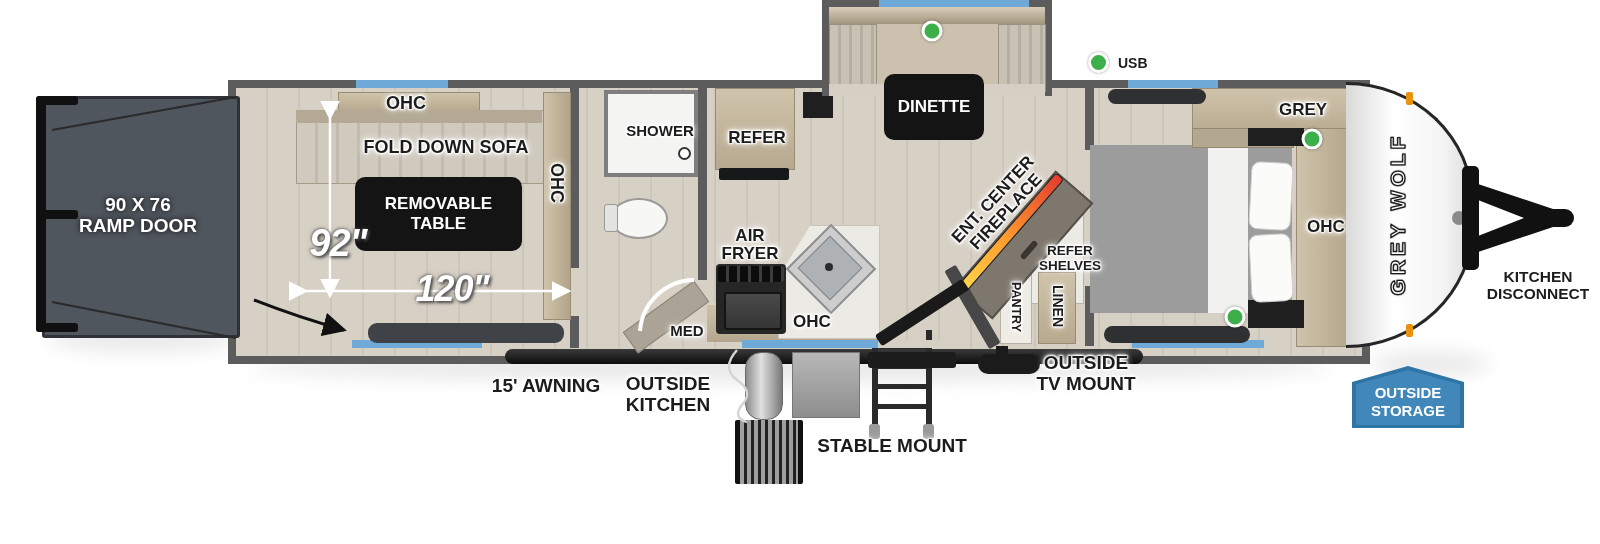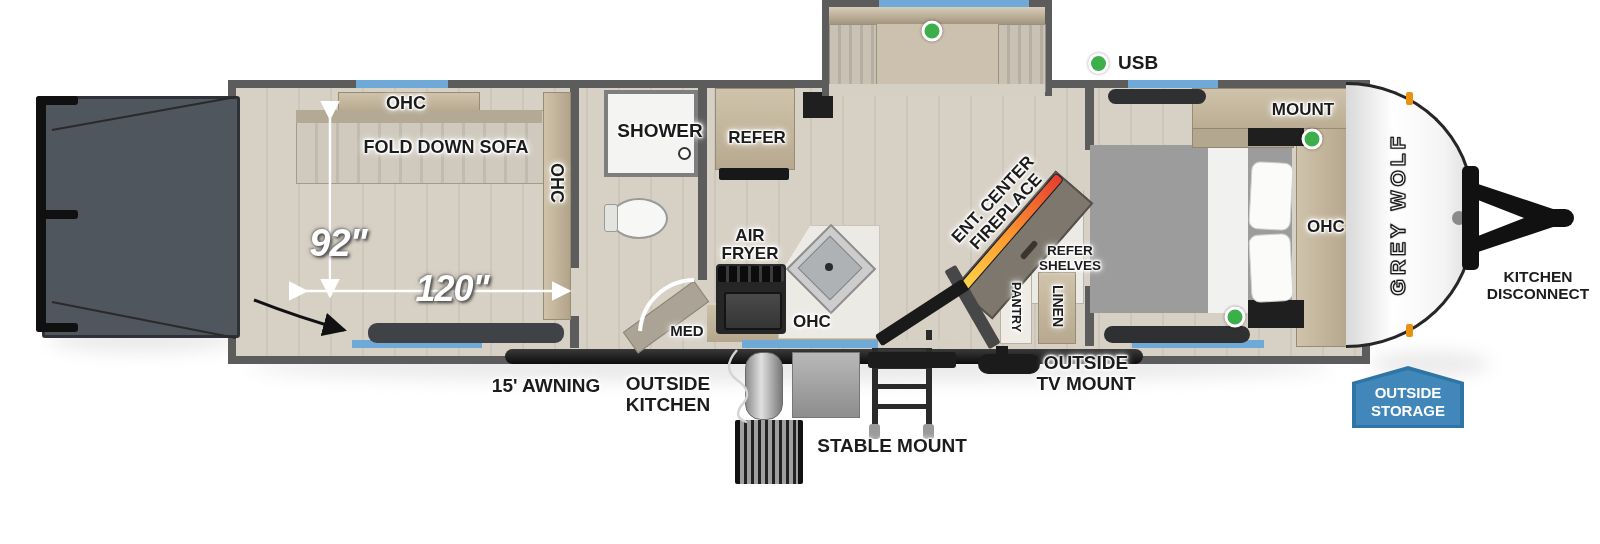--- a/index.html
+++ b/index.html
@@ -36,20 +36,22 @@
 
   <div class="shadowblob" style="left:250px;top:352px;width:1080px;height:30px;"></div>
   <div class="shadowblob" style="left:48px;top:326px;width:190px;height:26px;"></div>
   <div class="shadowblob" style="left:1370px;top:352px;width:120px;height:24px;"></div>
 
   <div class="abs" style="left:42px;top:96px;width:192px;height:236px;background:var(--ramp-gray,#50565E);border:3px solid #2e3238;border-radius:3px;z-index:3;"></div>
   <div class="abs" style="left:36px;top:96px;width:10px;height:236px;background:#101010;border-radius:4px;z-index:4;"></div>
   <div class="abs" style="left:36px;top:96px;width:42px;height:9px;background:#101010;border-radius:3px;z-index:4;"></div>
   <div class="abs" style="left:36px;top:210px;width:42px;height:9px;background:#101010;border-radius:3px;z-index:4;"></div>
   <div class="abs" style="left:36px;top:323px;width:42px;height:9px;background:#101010;border-radius:3px;z-index:4;"></div>
+  <div class="lbl" style="left:138px;top:216px;font-size:19px;color:#fff;text-shadow:0 0 4px rgba(0,0,0,.6),0 0 7px rgba(0,0,0,.4);">90 X 76
+RAMP DOOR</div>
 
   <div class="abs" style="left:228px;top:80px;width:1126px;height:268px;border:8px solid var(--wall-gray,#5c5c5c);
               background:repeating-linear-gradient(90deg,#d7d0c5 0px,#d7d0c5 30px,#cdc6bb 30px,#cdc6bb 32px);z-index:1;"></div>
 
   <div class="bluestrip" style="left:356px;top:80px;width:92px;height:8px;"></div>
   <div class="bluestrip" style="left:1128px;top:80px;width:90px;height:8px;"></div>
   <div class="bluestrip" style="left:352px;top:340px;width:130px;height:8px;"></div>
   <div class="bluestrip" style="left:742px;top:340px;width:136px;height:8px;"></div>
   <div class="bluestrip" style="left:1132px;top:340px;width:132px;height:8px;"></div>
 
@@ -57,33 +59,37 @@
   <div class="wall" style="left:570px;top:316px;width:9px;height:32px;"></div>
   <div class="wall" style="left:698px;top:88px;width:9px;height:192px;"></div>
   <div class="wall" style="left:1085px;top:88px;width:9px;height:62px;"></div>
   <div class="wall" style="left:1085px;top:286px;width:9px;height:60px;"></div>
 
   <div class="abs wood" style="left:338px;top:92px;width:140px;height:18px;z-index:9;"></div>
   <div class="abs" style="left:296px;top:110px;width:246px;height:72px;z-index:9;border:1px solid #a59a86;
               background:repeating-linear-gradient(90deg,#d0cabe 0 18px,#c1bbaf 18px 21px);"></div>
   <div class="abs" style="left:296px;top:110px;width:246px;height:13px;background:#b3a995;z-index:10;"></div>
   <div class="abs woodv" style="left:543px;top:92px;width:26px;height:226px;z-index:9;"></div>
+  <div class="blackbox" style="left:355px;top:177px;width:167px;height:74px;">
+      <span class="lbl-white" style="position:static;transform:none;font-size:17px;">REMOVABLE
+TABLE</span>
+    </div>
   <div class="valance" style="left:368px;top:323px;width:196px;height:20px;background:#3f4246;"></div>
   <div class="lbl" style="left:406px;top:104px;font-size:18px;">OHC</div>
   <div class="lbl" style="left:446px;top:148px;font-size:18px;">FOLD DOWN SOFA</div>
   <div class="lbl rot90" style="left:556px;top:183px;font-size:18px;">OHC</div>
   <div class="dim" style="left:338px;top:243px;font-size:38px;">92"</div>
   <div class="dim" style="left:452px;top:289px;font-size:36px;">120"</div>
 
   <div class="abs" style="left:604px;top:90px;width:94px;height:87px;background:#f4f4f2;border:4px solid #7e7e7e;box-sizing:border-box;z-index:9;"></div>
   <div class="abs" style="left:678px;top:147px;width:9px;height:9px;border-radius:50%;background:#fff;border:2px solid #333;z-index:10;"></div>
   <div class="abs" style="left:610px;top:198px;width:54px;height:37px;background:#f7f7f5;border:2px solid #9a9a98;border-radius:50%;z-index:9;"></div>
   <div class="abs" style="left:604px;top:204px;width:12px;height:26px;background:#e3e3e0;border:1px solid #9a9a98;border-radius:3px;z-index:10;"></div>
   <div class="abs" style="left:622px;top:304px;width:86px;height:24px;background:#aba496;border:1px solid #8c8578;transform:rotate(-36deg);z-index:9;"></div>
-  <div class="lbl" style="left:660px;top:131px;font-size:19px;">SHOWER</div>
+  <div class="lbl" style="left:660px;top:131px;font-size:15px;">SHOWER</div>
   <div class="lbl" style="left:687px;top:331px;font-size:15px;">MED</div>
 
   <div class="abs wood" style="left:715px;top:88px;width:78px;height:80px;z-index:9;"></div>
   <div class="abs" style="left:719px;top:168px;width:70px;height:12px;background:#17181a;border-radius:2px;z-index:9;"></div>
   <div class="abs" style="left:803px;top:92px;width:30px;height:26px;background:#1f1f1f;z-index:9;"></div>
   <div class="abs" style="left:707px;top:303px;width:172px;height:37px;background:linear-gradient(180deg,#cdc1a9,#b3a68d);border-top:2px solid #ddd2bc;z-index:9;"></div>
   <div class="abs" style="left:778px;top:225px;width:100px;height:112px;background:#eceae4;border:1px solid #c9c5ba;
               clip-path:polygon(32% 0,100% 0,100% 100%,0 100%,0 46%);z-index:9;"></div>
   <div class="abs" style="left:799px;top:237px;width:60px;height:60px;background:#cdcdcd;border:2px solid #8e8e8e;transform:rotate(45deg);z-index:10;"></div>
   <div class="abs" style="left:807px;top:245px;width:44px;height:44px;background:#aeb2b4;border:1px solid #808487;transform:rotate(45deg);z-index:11;"></div>
@@ -99,25 +105,28 @@
   <div class="abs" style="left:878px;top:340px;width:80px;height:8px;background:#d6cfc4;z-index:9;"></div>
   <div class="abs" style="left:870px;top:306px;width:104px;height:13px;background:#1a1a1a;border-radius:3px;transform:rotate(-33deg);z-index:14;"></div>
 
   <div class="abs" style="left:822px;top:0px;width:230px;height:96px;border:7px solid var(--wall-gray,#5c5c5c);border-bottom:none;
               box-sizing:border-box;background:#cbc1ae;z-index:16;"></div>
   <div class="bluestrip" style="left:879px;top:0px;width:150px;height:7px;z-index:18;"></div>
   <div class="abs" style="left:829px;top:7px;width:216px;height:17px;background:linear-gradient(180deg,#d8cdb9,#a3967f);z-index:17;"></div>
   <div class="abs" style="left:829px;top:24px;width:46px;height:66px;background:repeating-linear-gradient(90deg,#c9c2b4 0 8px,#b6afa1 8px 11px);border:1px solid #97917f;z-index:17;"></div>
   <div class="abs" style="left:998px;top:24px;width:46px;height:66px;background:repeating-linear-gradient(90deg,#c9c2b4 0 8px,#b6afa1 8px 11px);border:1px solid #97917f;z-index:17;"></div>
   <div class="abs" style="left:829px;top:84px;width:216px;height:12px;background:#d6cfc4;z-index:17;"></div>
+  <div class="blackbox" style="left:884px;top:74px;width:100px;height:66px;z-index:19;">
+      <span class="lbl-white" style="position:static;transform:none;font-size:17px;">DINETTE</span>
+    </div>
   <div class="gdot" style="left:932px;top:31px;z-index:30;"></div>
 
   <div class="abs" style="left:1088px;top:52px;display:flex;align-items:center;gap:9px;z-index:30;">
     <span style="width:15px;height:15px;border-radius:50%;background:var(--usb-green,#3cae4a);border:3px solid #fff;box-shadow:0 0 3px rgba(0,0,0,.4);display:inline-block;"></span>
-    <span style="font-size:19px;font-weight:bold;color:#1c1c1c;">USB</span>
+    <span style="font-size:14px;font-weight:bold;color:#1c1c1c;">USB</span>
   </div>
 
   <div class="abs" style="left:990px;top:190px;width:92px;height:112px;background:#eceae5;border:1px solid #b8b4aa;
               clip-path:polygon(100% 0,100% 100%,0 100%);z-index:9;"></div>
   <div class="abs" style="left:947px;top:220px;width:150px;height:46px;background:#7d776d;border:2px solid #55504a;transform:rotate(-49deg);z-index:10;"></div>
   <div class="abs" style="left:936px;top:227px;width:148px;height:9px;border:1px solid #1f1f1f;border-radius:4px;
               background:linear-gradient(90deg,#ffd54a,#ff9b2e 45%,#e53c2e);transform:rotate(-49deg);z-index:11;"></div>
   <div class="abs" style="left:1018px;top:247px;width:22px;height:6px;background:#3a362f;border-radius:3px;transform:rotate(-49deg);z-index:11;"></div>
   <div class="abs" style="left:966px;top:262px;width:13px;height:90px;background:#474747;border-radius:2px;transform:rotate(-30deg);z-index:10;"></div>
   <div class="abs" style="left:1000px;top:272px;width:30px;height:70px;background:#efece6;border:1px solid #b9b2a4;z-index:9;"></div>
@@ -135,21 +144,21 @@
   <div class="abs" style="left:1192px;top:128px;width:100px;height:18px;background:#b4a78f;border:1px solid #94876f;z-index:10;"></div>
   <div class="abs" style="left:1248px;top:128px;width:56px;height:18px;background:#1f1f1f;z-index:11;"></div>
   <div class="abs" style="left:1248px;top:300px;width:56px;height:28px;background:#1f1f1f;z-index:11;"></div>
   <div class="pillow" style="left:1250px;top:162px;width:40px;height:66px;transform:rotate(3deg);z-index:12;"></div>
   <div class="pillow" style="left:1250px;top:234px;width:40px;height:66px;transform:rotate(-3deg);z-index:12;"></div>
   <div class="abs wood" style="left:1192px;top:88px;width:160px;height:46px;z-index:9;"></div>
   <div class="abs woodv" style="left:1296px;top:128px;width:56px;height:217px;z-index:9;"></div>
   <div class="valance" style="left:1104px;top:326px;width:146px;height:17px;"></div>
   <div class="gdot" style="left:1312px;top:139px;"></div>
   <div class="gdot" style="left:1235px;top:317px;"></div>
-  <div class="lbl" style="left:1303px;top:110px;font-size:17px;">MOUNT</div>
+  <div class="lbl" style="left:1303px;top:110px;font-size:17px;">GREY</div>
   <div class="lbl" style="left:1326px;top:227px;font-size:17px;">OHC</div>
 
   <div class="abs" style="left:1346px;top:82px;width:128px;height:266px;border:3px solid #262626;border-left:none;box-sizing:border-box;
               border-radius:0 140px 140px 0 / 0 133px 133px 0;
               background:linear-gradient(90deg,#d9d9d9 0,#ffffff 38%,#f4f4f4 78%,#dedede);z-index:15;"></div>
   <div class="abs" style="left:1406px;top:92px;width:7px;height:13px;background:var(--marker-orange,#e8920f);border-radius:2px;z-index:16;"></div>
   <div class="abs" style="left:1406px;top:324px;width:7px;height:13px;background:var(--marker-orange,#e8920f);border-radius:2px;z-index:16;"></div>
   <div class="abs" style="left:1398px;top:214px;transform:translate(-50%,-50%) rotate(-90deg);font-size:21px;font-weight:bold;letter-spacing:4px;
               color:#fff;-webkit-text-stroke:1.3px #1a1a1a;text-shadow:0 0 1px #1a1a1a,0 0 2px #1a1a1a;z-index:17;white-space:nowrap;">GREY WOLF</div>
   <div class="lbl" style="left:1538px;top:286px;font-size:15.5px;">KITCHEN

